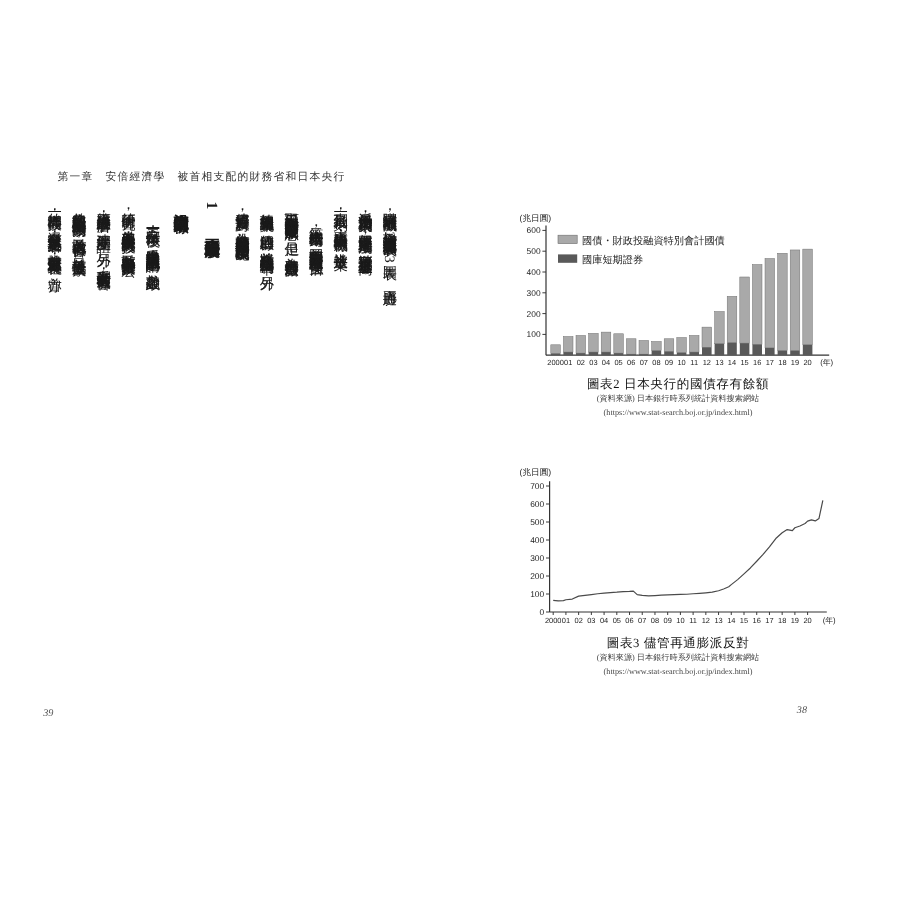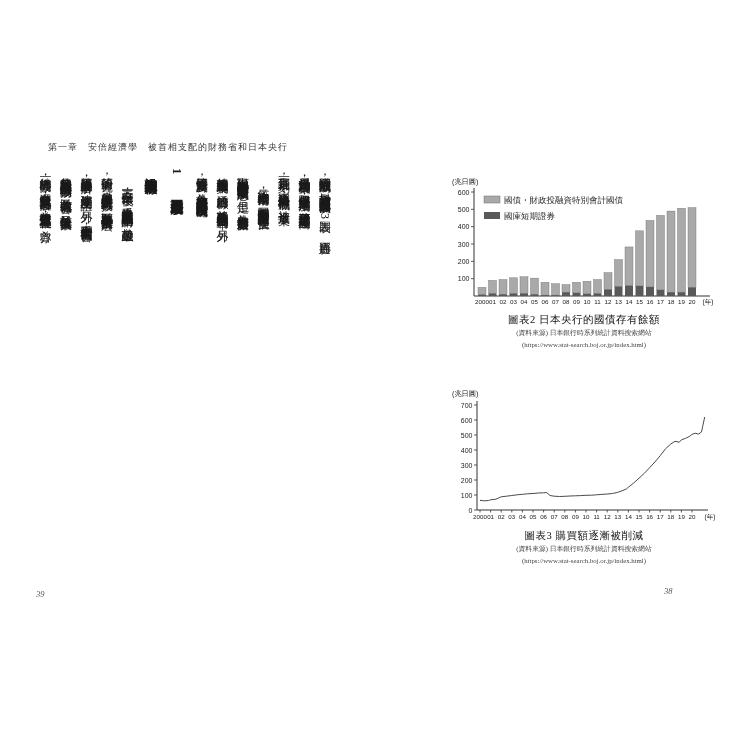--- a/index.html
+++ b/index.html
@@ -15,21 +15,21 @@
          font-size:12px;line-height:20.5px;letter-spacing:0.5px;color:#1a1a1a;}
   .vcol{margin:0;}
   .vcol.section{font-weight:bold;font-size:13px;margin:0 5px;}
   .vcol.subsection{font-weight:bold;font-size:12.5px;margin:0 3px;}
 
   .pageno{position:absolute;font-size:8.5px;font-style:italic;color:#555;
           font-family:"Liberation Serif","DejaVu Serif",serif;}
   .pageno.left{left:36px;top:589px;}
   .pageno.right{left:664px;top:586px;}
 
-  .chart{position:absolute;width:280px;text-align:center;margin-left:19px;}
+  .chart{position:absolute;width:280px;text-align:center;}
   #chart2{left:425px;top:172px;}
   #chart3{left:425px;top:384px;}
   .chart svg{display:block;}
   .cap{font-size:10.5px;font-weight:normal;color:#111;margin-top:5px;letter-spacing:0.5px;}
   .src{font-size:6.8px;color:#444;line-height:1.55;margin-top:1px;}
   svg text{font-family:"Liberation Sans","DejaVu Sans",sans-serif;fill:#222;}
 </style>
 </head>
 <body>
 
@@ -204,21 +204,21 @@
         <text x="216.2" y="135" font-size="6.2" text-anchor="middle">17</text>
         <line x1="226.79999999999998" y1="126" x2="226.79999999999998" y2="128.5" stroke="#333" stroke-width="0.8"></line>
         <text x="226.79999999999998" y="135" font-size="6.2" text-anchor="middle">18</text>
         <line x1="237.4" y1="126" x2="237.4" y2="128.5" stroke="#333" stroke-width="0.8"></line>
         <text x="237.4" y="135" font-size="6.2" text-anchor="middle">19</text>
         <line x1="248" y1="126" x2="248" y2="128.5" stroke="#333" stroke-width="0.8"></line>
         <text x="248" y="135" font-size="6.2" text-anchor="middle">20</text>
         <text x="260.6" y="135" font-size="6.5">(年)</text>
         <polyline points="36.0,116.3 40.2,116.8 44.5,116.5 46.6,115.8 51.9,115.2 57.2,112.8 62.5,112.2 67.8,111.5 73.1,110.8 78.4,110.3 83.7,109.8 89.0,109.5 94.3,109.0 99.6,108.8 102.8,108.6 106.0,111.5 110.2,112.2 115.5,112.5 120.8,112.3 126.1,112.0 131.4,111.8 136.7,111.6 142.0,111.3 147.3,111.2 152.6,110.8 157.9,110.4 163.2,110.0 168.5,109.5 173.8,108.3 178.0,106.8 182.3,105.0 184.4,103.2 189.7,99.0 195.0,94.2 200.3,89.3 205.6,83.7 210.9,78.0 216.2,71.7 221.5,64.8 226.8,60.0 231.0,57.3 235.3,58.2 237.4,55.8 241.6,54.3 245.9,52.2 248.0,50.3 251.2,49.2 254.4,50.1 257.5,48.0 258.6,42.8 260.7,33.0" fill="none" stroke="#4a4a4a" stroke-width="1" stroke-linejoin="round"></polyline>
       </svg>
-    <div class="cap">圖表3 購買額逐漸被削減</div>
+    <div class="cap">圖表3 儘管再通膨派反對</div>
     <div class="src">(資料來源) 日本銀行時系列統計資料搜索網站</div>
     <div class="src">(https://www.stat-search.boj.or.jp/index.html)</div>
   </div>
 
   <div class="pageno left">39</div>
   <div class="pageno right">38</div>
 
 </div>
 
 </body></html>

